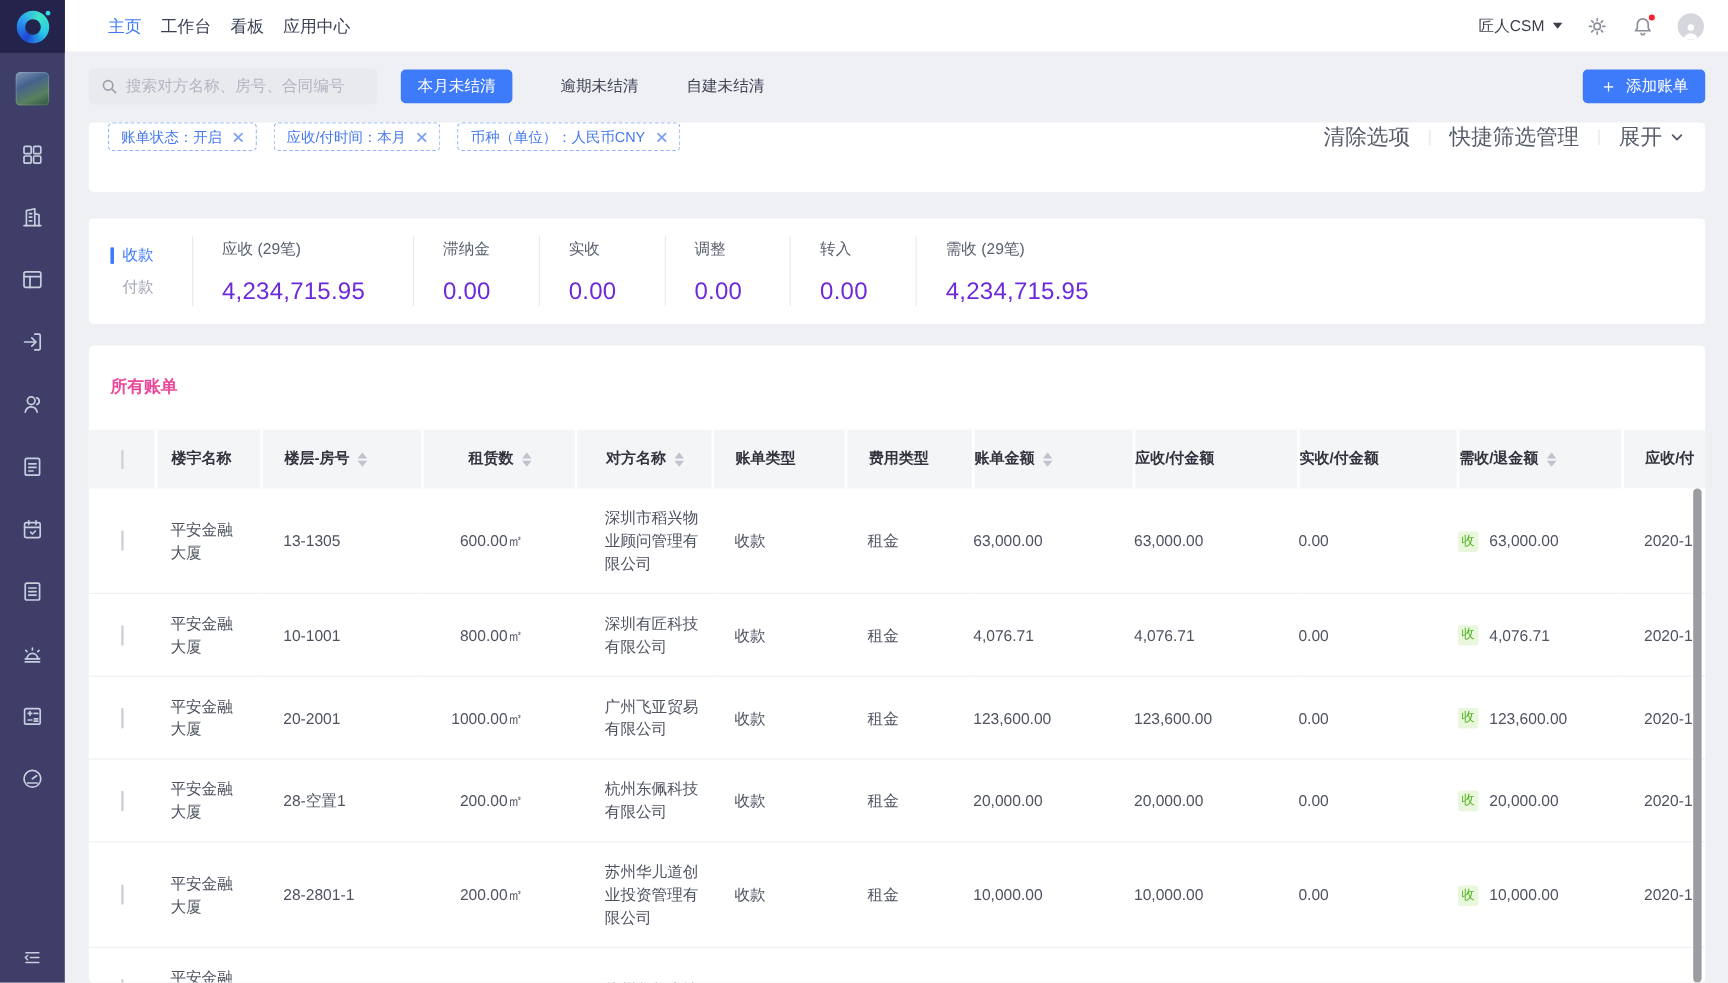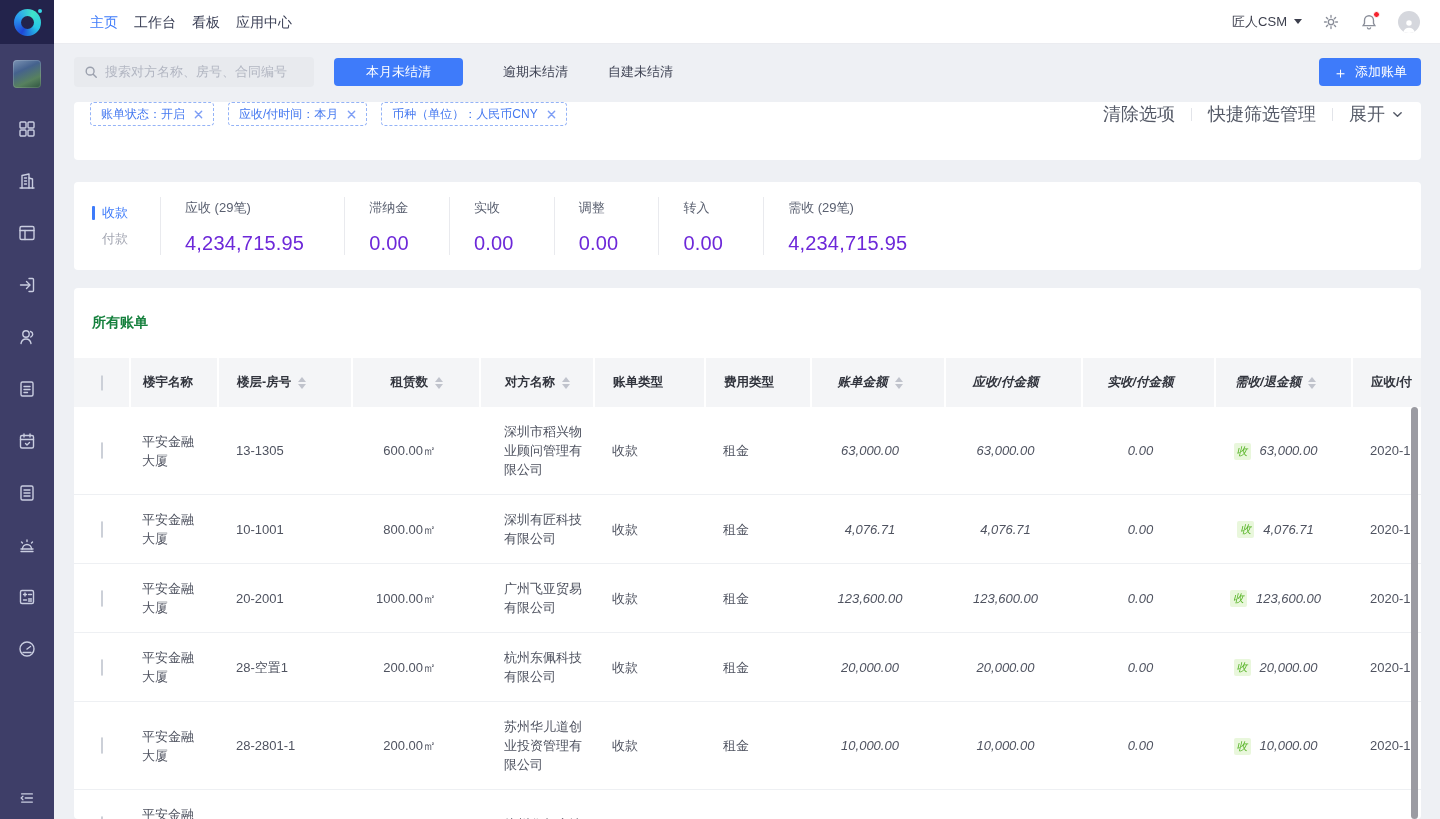--- a/index.html
+++ b/index.html
@@ -40,21 +40,21 @@
   .content { flex:1; padding:12px 19px 0 20px; display:flex; flex-direction:column; min-height:0; }
 
   
   .toolbar { display:flex; align-items:center; height:32px; margin-bottom:14px; flex-shrink:0; }
   .search-box { width:240px; height:30px; background:#e8eaee; border-radius:4px; display:flex; align-items:center; padding:0 10px; gap:7px; }
   .search-box svg { width:14px; height:14px; stroke:#9ba0ad; fill:none; stroke-width:1.6; stroke-linecap:round; flex-shrink:0; }
   .search-box input { border:none; outline:none; background:transparent; font-size:13px; color:#3c3f4d; width:100%; font-family:Liberation Serif, serif; }
   .search-box input::placeholder { color:#b2b6c2; }
   .quick-tabs { display:flex; align-items:center; margin-left:20px; gap:40px; }
   .qtab { font-size:13px; color:#3f4354; cursor:pointer; padding:5px 0; }
-  .qtab.active { background:#3e7bfa; color:#fff; border-radius:4px; padding:5px 32px; }
+  .qtab.active { background:#3e7bfa; color:#fff; border-radius:4px; padding:5px 14px; }
   .add-btn { margin-left:auto; height:28px; background:#3e7bfa; color:#fff; border:none; border-radius:4px; font-size:13px; display:flex; align-items:center; gap:7px; padding:0 14px; cursor:pointer; font-family:inherit; }
   .add-btn .plus { font-size:15px; line-height:1; font-weight:400; }
 
   
   .card { background:#fff; border-radius:4px; }
 
   
   .filter-card { height:58px; display:flex; align-items:flex-start; padding:0 18px 0 16px; margin-bottom:22px; flex-shrink:0; }
   .chips { display:flex; align-items:center; gap:14px; }
   .chip { border:1px dashed #94b3f7; color:#4478f0; border-radius:4px; font-size:12px; height:24px; display:flex; align-items:center; padding:0 10px; gap:9px; cursor:pointer; background:#fff; }
@@ -72,40 +72,40 @@
   .stat-tab.active { color:#3e7bfa; }
   .stat-tab.active::before { content:""; position:absolute; left:0; top:1px; width:3px; height:14px; background:#3e7bfa; border-radius:1px; }
   .stats-list { display:flex; flex:1; height:58px; }
   .stat { padding:0 40px 0 24px; border-left:1px solid #e9eaee; display:flex; flex-direction:column; justify-content:space-between; }
   .stat-label { font-size:13px; color:#5a6070; padding-top:2px; }
   .stat-value { font-size:20px; font-weight:400; color:#6d28d9; letter-spacing:.2px; }
 
   
   .table-card { flex:1; display:flex; flex-direction:column; min-height:0; position:relative; overflow:hidden; }
   .table-head { height:70px; display:flex; align-items:center; padding:0 16px 0 18px; flex-shrink:0; }
-  .table-title { font-size:14px; font-weight:700; color:#15803d; }
+  .table-title { font-size:14px; font-weight:700; color:#ec4899; }
   .table-head-right { margin-left:auto; display:flex; align-items:center; gap:16px; }
   .export-btn { height:28px; border:1px solid #d9dbe0; background:#fff; border-radius:4px; font-size:13px; color:#3c3f4d; padding:0 12px; cursor:pointer; font-family:inherit; }
   .more-dots { font-size:16px; font-weight:700; color:#2b2e3a; letter-spacing:1px; cursor:pointer; line-height:10px; }
 
   .tbl-wrap { flex:1; overflow:hidden; }
   table { border-collapse:collapse; table-layout:fixed; width:1366px; }
   thead th { background:#f4f5f7; height:49px; font-size:12.5px; font-weight:600; color:#31343d; border-right:2px solid #fff; vertical-align:middle; text-align:left; }
   thead th:last-child { border-right:none; }
   tbody td { font-size:13px; color:#4f5360; vertical-align:middle; border-top:1px solid #eef0f3; padding-top:15px; padding-bottom:15px; line-height:19px; }
   tbody tr:first-child td { border-top:none; }
   .cb { width:14px; height:14px; border:1px solid #ccd0d8; border-radius:2px; background:#fff; margin:0 auto; cursor:pointer; }
   .col-check { text-align:center; }
   .col-building { padding-left:12px; padding-right:12px; }
   .col-room { padding-left:18px; }
   .col-area { text-align:right; padding-right:44px; }
   .col-company { padding-left:24px; padding-right:12px; }
   .col-bill_type { padding-left:18px; }
   .col-fee_type { padding-left:18px; }
-  .col-bill_amount, .col-receivable, .col-received, .col-need { text-align:center; padding-right:16px;font-style:italic; }
+  .col-bill_amount, .col-receivable, .col-received, .col-need { text-align:left; padding-right:16px; }
   .col-date { padding-left:18px; white-space:nowrap; overflow:hidden; }
   th.col-area { padding-right:36px; }
   .sorter { display:inline-block; vertical-align:middle; margin-left:7px; width:8px; }
   .sorter i { display:block; width:0; height:0; border-left:4px solid transparent; border-right:4px solid transparent; }
   .sorter .up { border-bottom:5px solid #c0c3cc; margin-bottom:2px; }
   .sorter .dn { border-top:5px solid #c0c3cc; }
   .badge { display:inline-flex; align-items:center; justify-content:center; width:17px; height:17px; background:#e9f7dc; color:#55b324; font-size:11px; border-radius:2px; margin-right:9px; vertical-align:middle; }
   .need-val { vertical-align:middle; }
 
   .vscroll { position:absolute; right:3px; top:119px; width:7px; bottom:0; background:#9b9ba2; border-radius:4px; cursor:pointer; }

